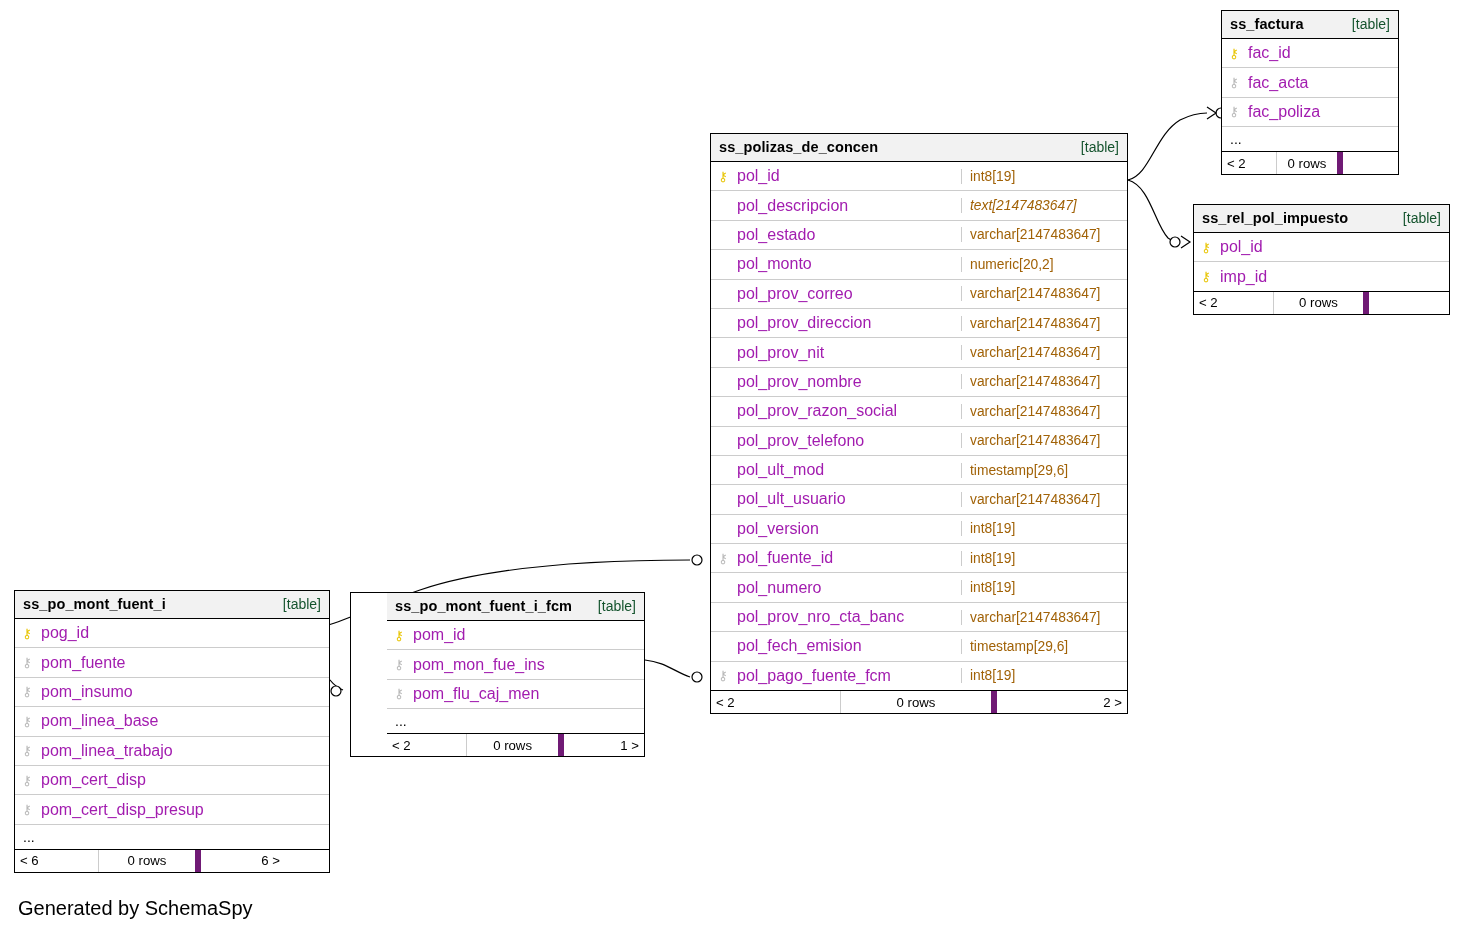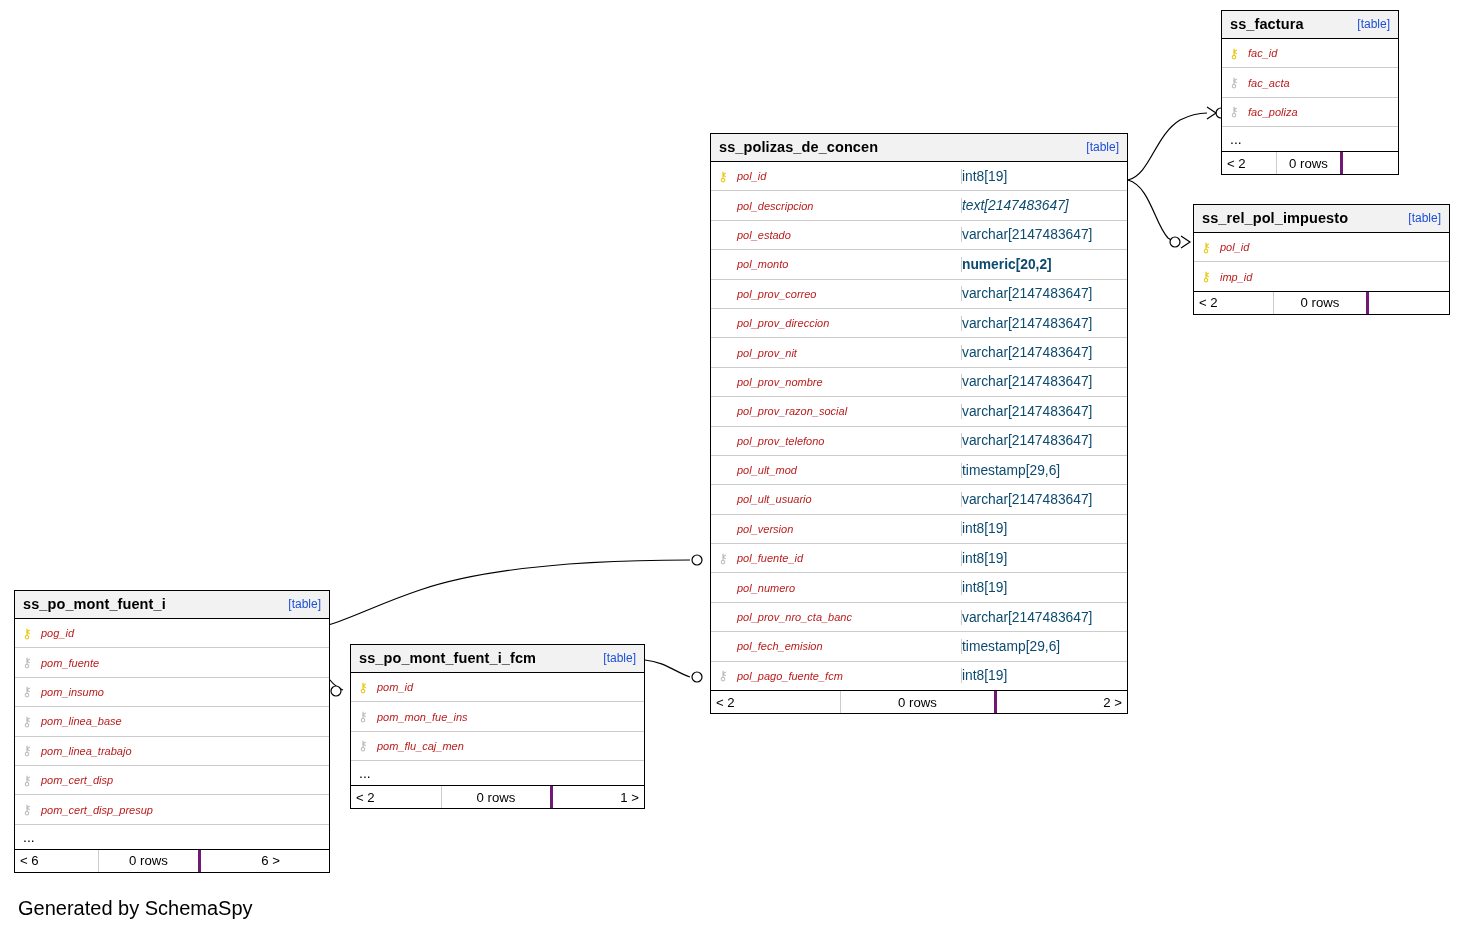--- a/index.html
+++ b/index.html
@@ -44,22 +44,22 @@
     box-sizing: border-box;
     height: 28px;
   }
   .tbl-name {
     font-weight: bold;
     font-size: 14.5px;
     color: #000000;
     letter-spacing: 0.1px;
   }
   .tbl-tag {
-    font-size: 12px;
-    color: #1d4ed8;
+    font-size: 14px;
+    color: #14532d;
   }
   .row {
     display: flex;
     align-items: center;
     border-bottom: 1px solid #cccccc;
     box-sizing: border-box;
     height: 29.4px;
     background: #ffffff;
   }
   .row.last {
@@ -67,31 +67,30 @@
   }
   .row .keycell {
     width: 24px;
     min-width: 24px;
     text-align: center;
     font-size: 13px;
     line-height: 1;
   }
   .col-name {
     flex: 1;
-    font-size: 11px;
-    color: #b91c1c;
+    font-size: 16px;
+    color: #a21caf;
     padding-left: 2px;
     white-space: nowrap;
     overflow: hidden;
-    font-style: italic;
   }
   .col-type {
     font-size: 13.8px;
-    color: #0c4a6e;
-    padding-left: 0;
+    color: #a16207;
+    padding-left: 8px;
     border-left: 1px solid #cccccc;
     box-sizing: border-box;
     white-space: nowrap;
   }
   .ellipsis-row {
     height: 25px;
     display: flex;
     align-items: center;
     padding-left: 8px;
     font-size: 14px;
@@ -108,21 +107,21 @@
     background: #ffffff;
     box-sizing: border-box;
   }
   .footer > div {
     display: flex;
     align-items: center;
     box-sizing: border-box;
     padding: 0 5px;
   }
   .f-left { justify-content: flex-start; border-right: 1px solid #cccccc; }
-  .f-mid  { justify-content: center; border-right: 3px solid #701a75; }
+  .f-mid  { justify-content: center; border-right: 6px solid #701a75; }
   .f-right{ justify-content: flex-end; }
   .key-pk { color: #e8c400; }
   .key-fk { color: #b8b8b8; }
   .generated {
     position: absolute;
     left: 18px;
     top: 897px;
     font-size: 20px;
     color: #000000;
   }
@@ -169,21 +168,21 @@
         <span class="col-type" style="width: 166px; font-style: italic;">text[2147483647]</span>
       </div>
       <div class="row">
         <span class="keycell "></span>
         <span class="col-name">pol_estado</span>
         <span class="col-type" style="width: 166px;">varchar[2147483647]</span>
       </div>
       <div class="row">
         <span class="keycell "></span>
         <span class="col-name">pol_monto</span>
-        <span class="col-type" style="width: 166px; font-weight: bold;">numeric[20,2]</span>
+        <span class="col-type" style="width: 166px;">numeric[20,2]</span>
       </div>
       <div class="row">
         <span class="keycell "></span>
         <span class="col-name">pol_prov_correo</span>
         <span class="col-type" style="width: 166px;">varchar[2147483647]</span>
       </div>
       <div class="row">
         <span class="keycell "></span>
         <span class="col-name">pol_prov_direccion</span>
         <span class="col-type" style="width: 166px;">varchar[2147483647]</span>
@@ -330,21 +329,21 @@
         <span class="keycell key-fk">⚷</span>
         <span class="col-name">pom_cert_disp_presup</span>
       </div>
       <div class="ellipsis-row">...</div>
       <div class="footer">
         <div class="f-left" style="width: 84px;">&lt; 6</div>
         <div class="f-mid" style="width: 102px;">0 rows</div>
         <div class="f-right" style="width: 84px;">6 &gt;</div>
       </div>
     </div>
-    <div class="table-box" style="left: 350px; top: 644px; width: 295px;">
+    <div class="table-box" style="left: 350px; top: 592px; width: 295px; padding-left: 36px;">
       <div class="tbl-header">
         <span class="tbl-name">ss_po_mont_fuent_i_fcm</span>
         <span class="tbl-tag">[table]</span>
       </div>
       <div class="row">
         <span class="keycell key-pk">⚷</span>
         <span class="col-name">pom_id</span>
       </div>
       <div class="row">
         <span class="keycell key-fk">⚷</span>

